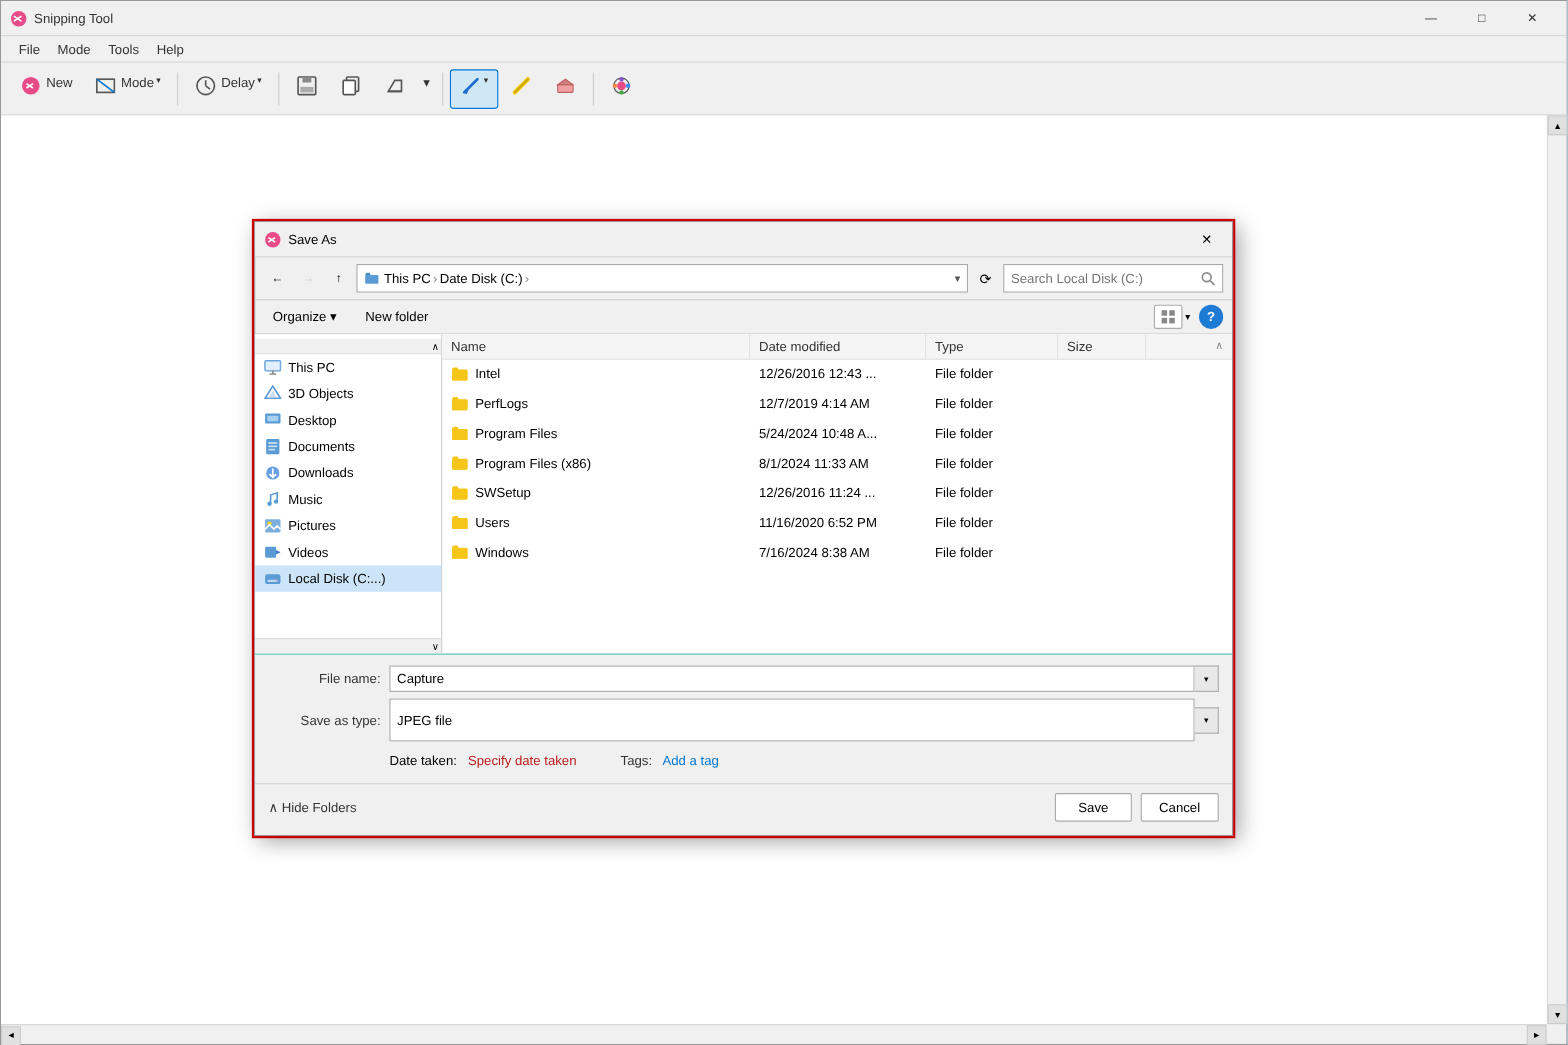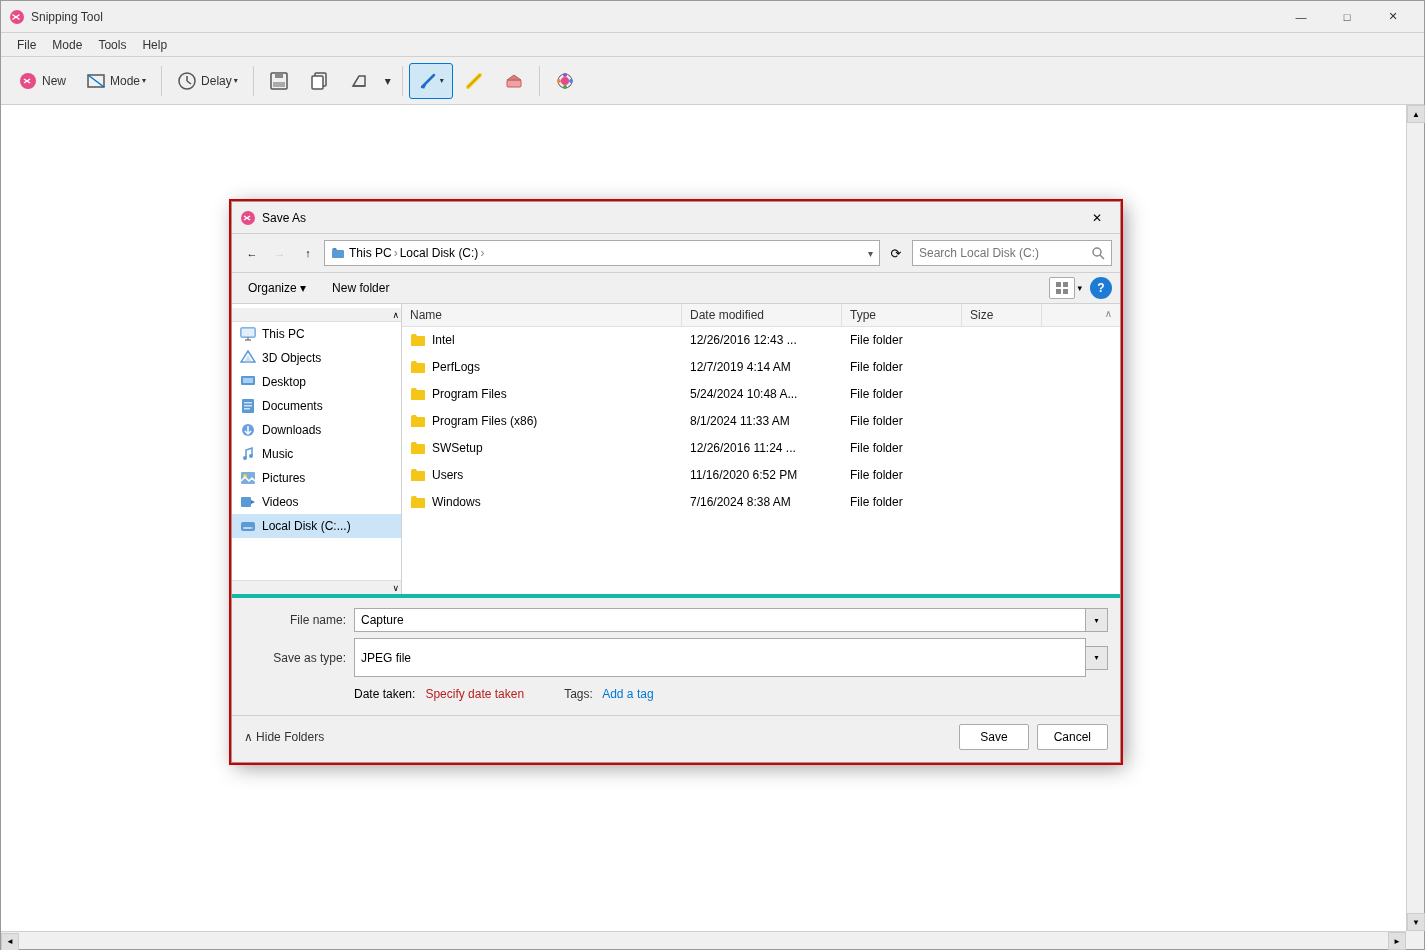--- a/index.html
+++ b/index.html
@@ -72,21 +72,21 @@
     .toolbar {
       background: #f0f0f0;
       height: 48px;
       display: flex;
       align-items: center;
       padding: 0 8px;
       border-bottom: 1px solid #d0d0d0;
       gap: 2px;
     }
     .toolbar-btn {
-      display: flex; align-items: center;
+      display: flex; align-items: flex-start;
       padding: 4px 8px;
       cursor: pointer;
       border: 1px solid transparent;
       border-radius: 3px;
       background: none;
       font-size: 12px;
       color: #333;
       height: 36px;
     }
     .toolbar-btn-icon {
@@ -346,21 +346,21 @@
     .file-cell-size { width: 80px; }
 
     
     .folder-icon-img {
       width: 16px; height: 16px;
       display: flex; align-items: center; justify-content: center;
     }
 
     
     .dialog-form {
-      border-top: 4px solid #14b8a6;
+      border-top: 1px solid #14b8a6;
       padding: 10px 12px;
       background: #f0f0f0;
     }
     .form-row {
       display: flex; align-items: center; margin-bottom: 6px;
     }
     .form-label {
       width: 110px;
       text-align: right;
       padding-right: 8px;
@@ -620,21 +620,21 @@
       <button class="nav-btn" style="color:#ccc;">→</button>
       <button class="nav-btn">↑</button>
       <div class="address-bar">
         <svg width="14" height="14" viewBox="0 0 14 14">
           <rect x="1" y="4" width="12" height="8" rx="1" fill="#5b9bd5"></rect>
           <path d="M1,4 Q1,2 3,2 L5,2 L6,4 Z" fill="#4a8bc4"></path>
         </svg>
         <div class="address-path">
           <span>This PC</span>
           <span class="path-sep">›</span>
-          <span>Local Disk (C:)</span>
+          <span>Date Disk (C:)</span>
           <span class="path-sep">›</span>
         </div>
         <div style="flex:1"></div>
         <span class="address-bar-arrow">▾</span>
       </div>
       <button class="refresh-btn">⟳</button>
       <div class="search-box">
         <input type="text" placeholder="Search Local Disk (C:)" style="">
         <svg width="13" height="13" viewBox="0 0 13 13">
           <circle cx="5" cy="5" r="4" fill="none" stroke="#888" stroke-width="1.5"></circle>

